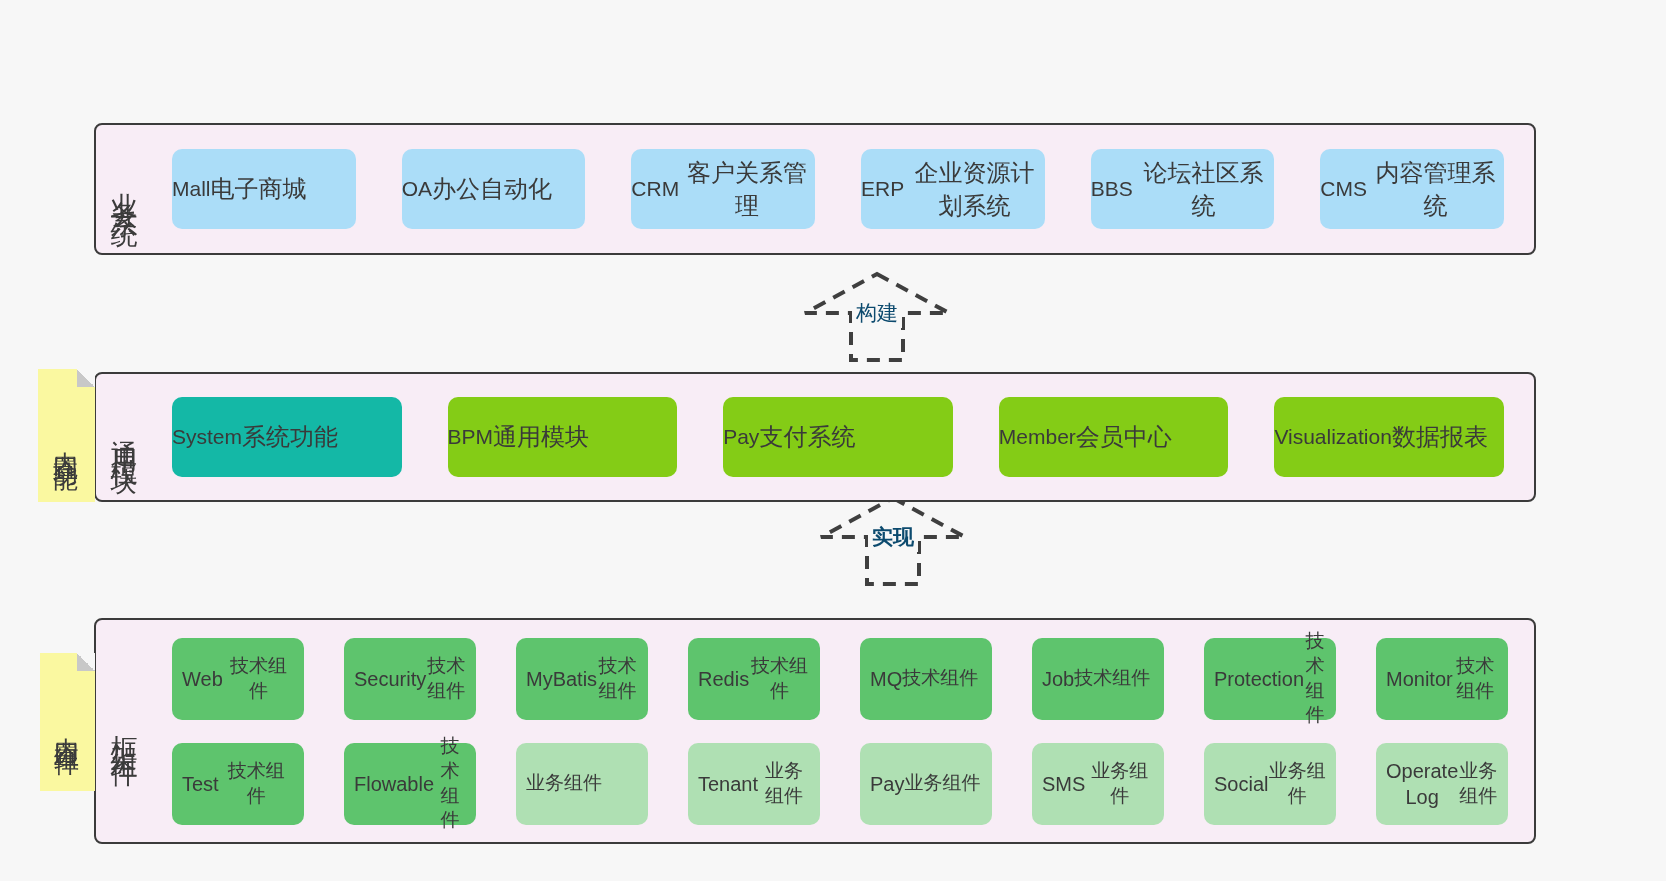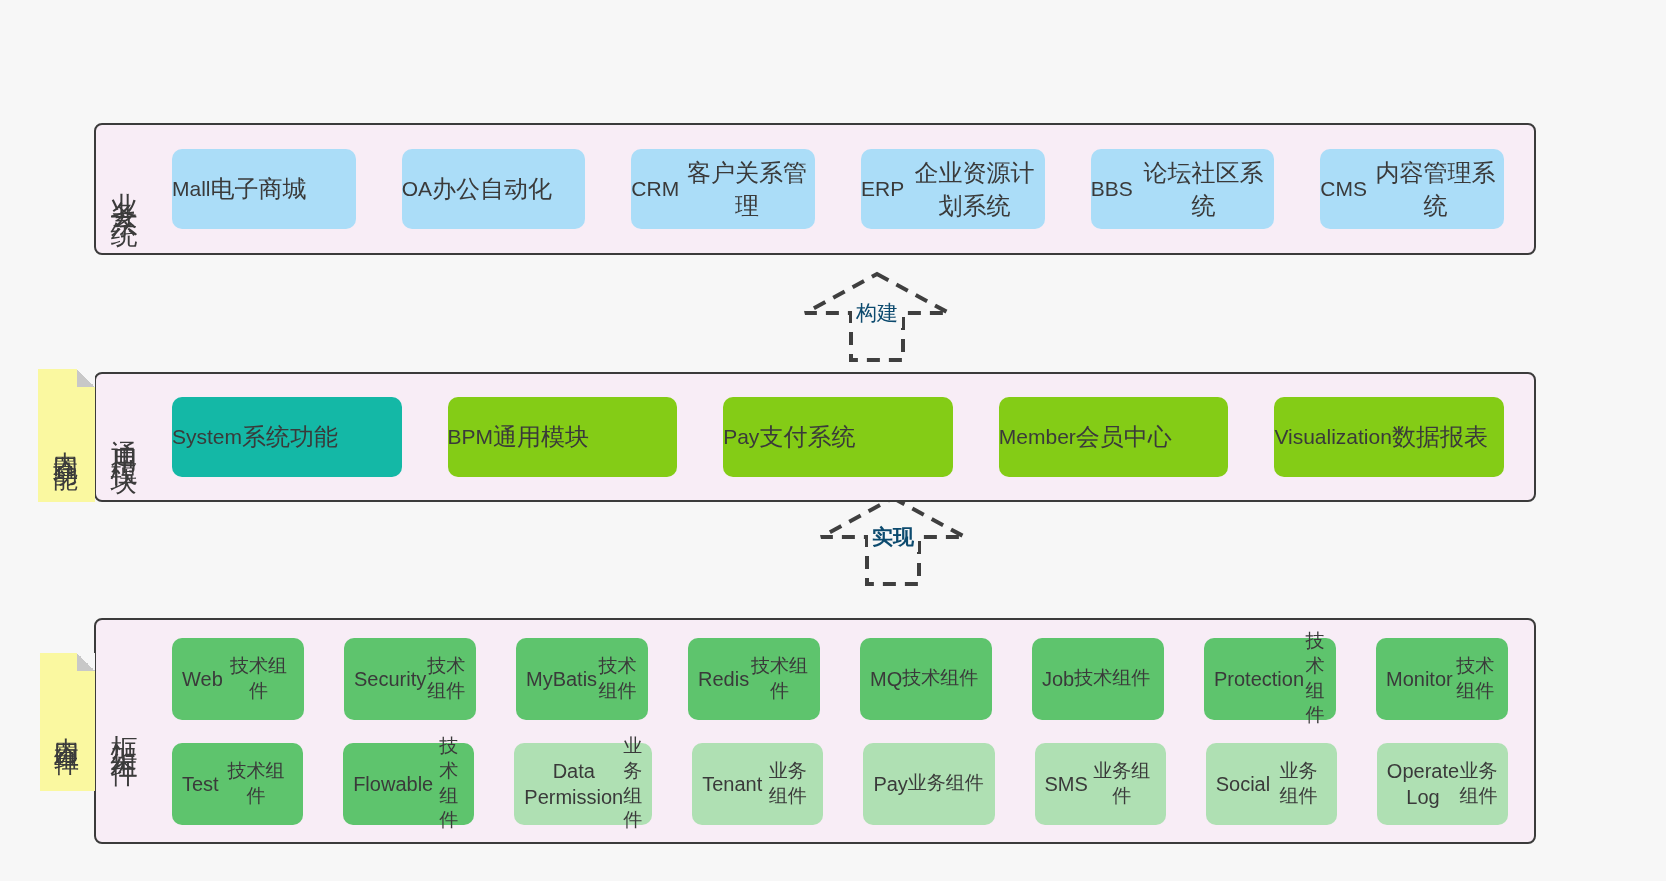--- a/index.html
+++ b/index.html
@@ -233,21 +233,20 @@
       <div class="grid-row">
         <div class="node green">
           <span class="t">Test</span>
           <span class="s">技术组件</span>
         </div>
         <div class="node green">
           <span class="t">Flowable</span>
           <span class="s">技术组件</span>
         </div>
         <div class="node lgreen">
-          <span class="t">Data Permission</span>
           <span class="s">业务组件</span>
         </div>
         <div class="node lgreen">
           <span class="t">Tenant</span>
           <span class="s">业务组件</span>
         </div>
         <div class="node lgreen">
           <span class="t">Pay</span>
           <span class="s">业务组件</span>
         </div>

